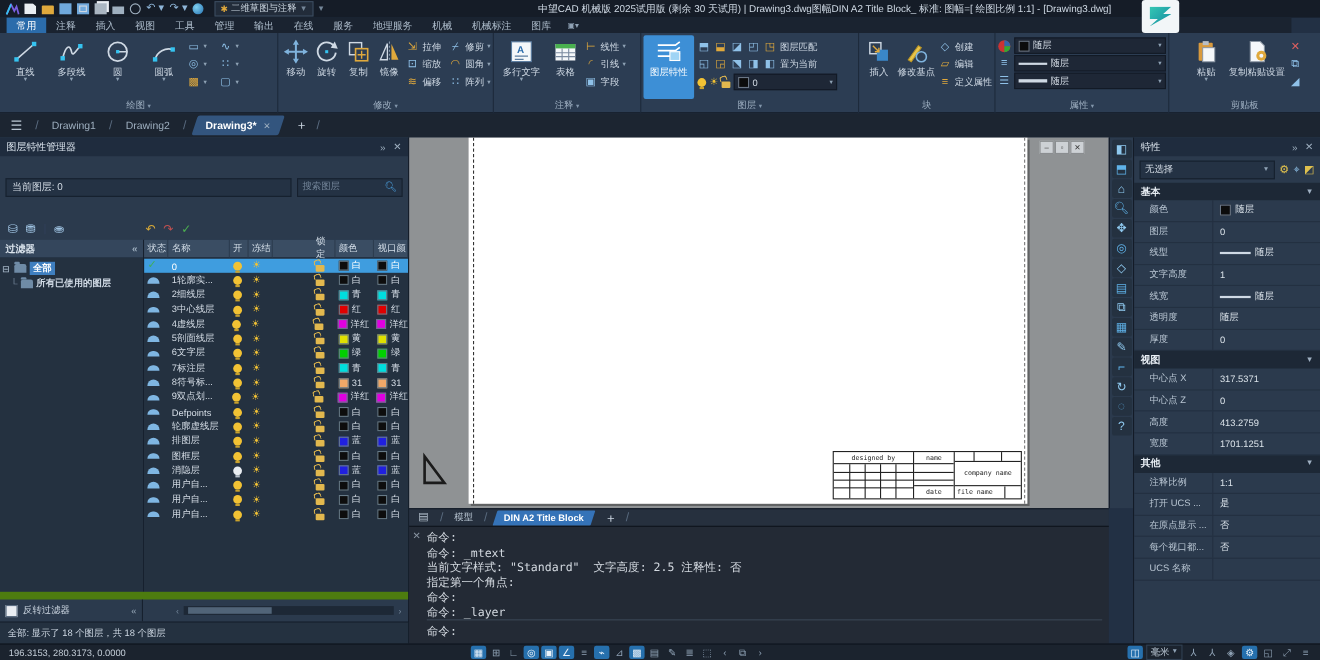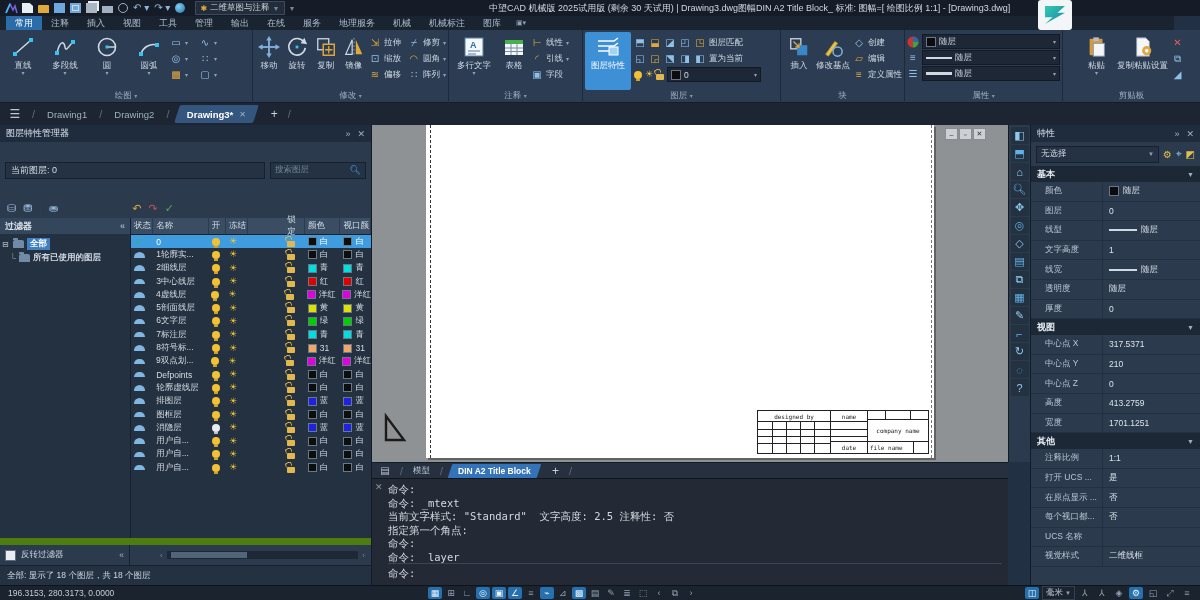--- a/index.html
+++ b/index.html
@@ -1322,26 +1322,20 @@
           <span>视图</span>
           <span class="car">▼</span>
         </div>
         <div class="prow">
           <span class="pl">中心点 X</span>
           <span class="pv">
             <span>317.5371</span>
           </span>
         </div>
         <div class="prow">
-          <span class="pl">中心点 Y</span>
-          <span class="pv">
-            <span>210</span>
-          </span>
-        </div>
-        <div class="prow">
           <span class="pl">中心点 Z</span>
           <span class="pv">
             <span>0</span>
           </span>
         </div>
         <div class="prow">
           <span class="pl">高度</span>
           <span class="pv">
             <span>413.2759</span>
           </span>
@@ -1377,26 +1371,20 @@
         <div class="prow">
           <span class="pl">每个视口都...</span>
           <span class="pv">
             <span>否</span>
           </span>
         </div>
         <div class="prow">
           <span class="pl">UCS 名称</span>
           <span class="pv">
             <span></span>
-          </span>
-        </div>
-        <div class="prow">
-          <span class="pl">视觉样式</span>
-          <span class="pv">
-            <span>二维线框</span>
           </span>
         </div>
       </div>
   </div>
 
   <div class="statusbar">
     <span class="sb-coords">196.3153, 280.3173, 0.0000</span>
     <div class="sb-center" id="sb-center">
         <span class="tgl on">▦</span>
         <span class="tgl">⊞</span>

